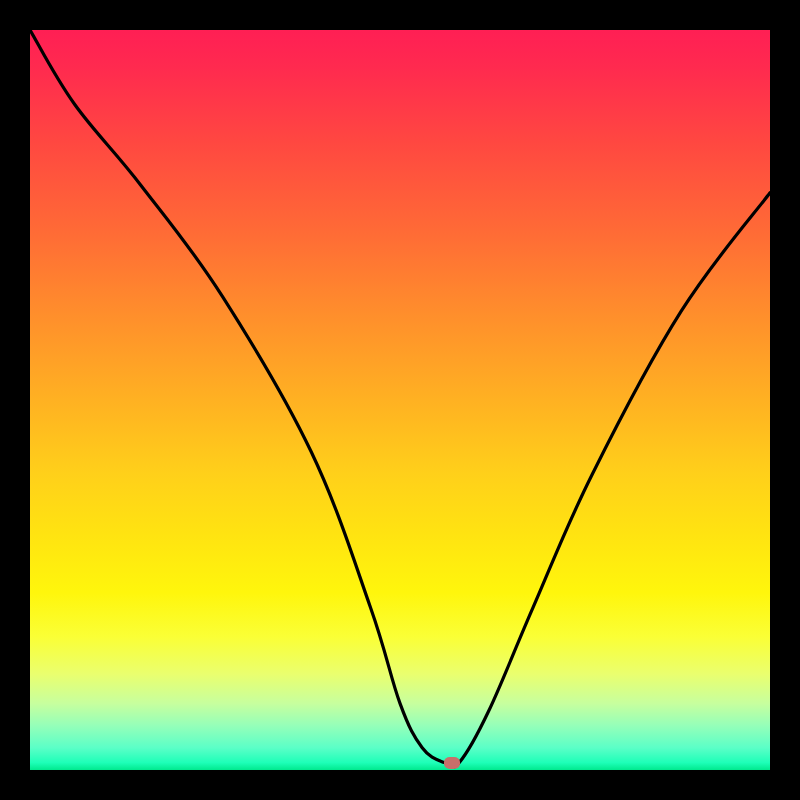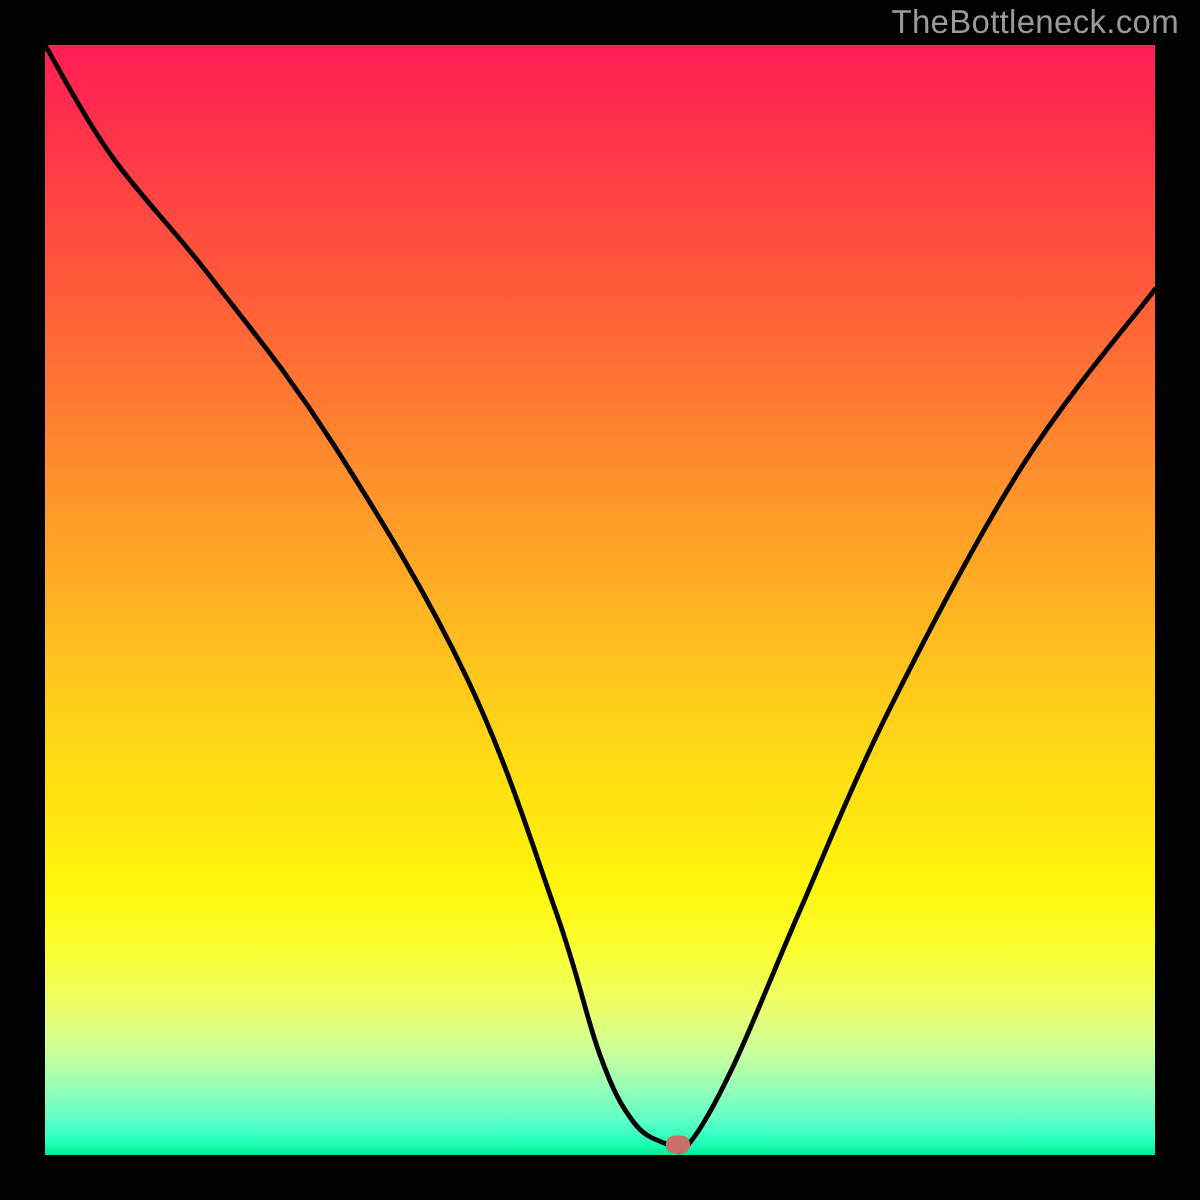--- a/index.html
+++ b/index.html
@@ -68,21 +68,20 @@
     height: 12px;
     border-radius: 6px / 5px;
     background: #c86f6a;
     transform: translate(-50%, -50%);
   }
 </style>
 </head>
 <body>
 
 <div class="frame">
-  <div class="watermark">TheBottleneck.com</div>
   <div class="plot-area">
     <div class="gradient"></div>
     <svg class="curve" viewBox="0 0 740 740" preserveAspectRatio="none">
       <path id="curve-path" fill="none" stroke="#000" stroke-width="3.2" stroke-linecap="round" stroke-linejoin="round" d="M 0.0 0.0 C 8.0 13.3, 24.4 46.0, 44.4 74.0 C 64.4 102.0, 84.4 120.8, 111.0 155.4 C 137.6 190.0, 161.8 218.4, 192.4 266.4 C 223.0 314.4, 254.6 365.9, 281.2 421.8 C 307.8 477.7, 324.4 531.9, 340.4 577.2 C 356.4 622.5, 360.7 648.1, 370.0 673.4 C 379.3 698.7, 384.2 707.1, 392.2 717.8 C 400.2 728.5, 407.7 729.9, 414.4 732.6 C 421.1 735.3, 421.2 741.9, 429.2 732.6 C 437.2 723.3, 445.5 708.8, 458.8 680.8 C 472.1 652.8, 484.6 619.8, 503.2 577.2 C 521.8 534.6, 535.8 497.3, 562.4 444.0 C 589.0 390.7, 619.2 331.8, 651.2 281.2 C 683.2 230.6, 724.0 184.1, 740.0 162.8"></path>
     </svg>
     <div id="marker" class="marker" style="left: 421.8px; top: 732.6px; background: rgb(200, 111, 106);"></div>
   </div>
 </div>
 
 </body></html>

